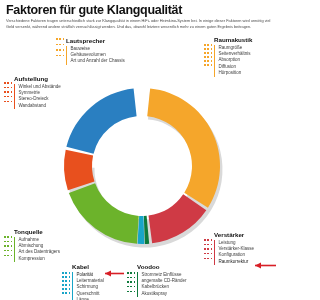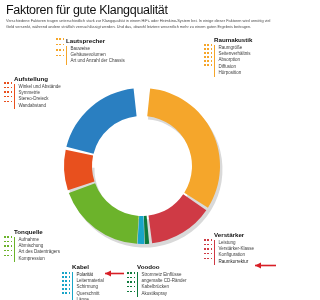--- a/index.html
+++ b/index.html
@@ -5,21 +5,21 @@
   html,body{margin:0;padding:0;}
   body{
     width:280px;height:300px;
     background:#ffffff;
     font-family:"Liberation Sans",sans-serif;
     position:relative;overflow:hidden;
     color:#1a1a1a;
   }
   #title{
     position:absolute;left:6px;top:3px;
-    font-size:12.5px;font-weight:normal;letter-spacing:-0.3px;
+    font-size:12.5px;font-weight:bold;letter-spacing:-0.3px;
     color:#111;
   }
   #intro{
     position:absolute;left:6px;top:18px;width:268px;
     font-size:3.9px;line-height:1.62;color:#4a4a4a;
   }
   
   #donut-wrap{
     position:absolute;left:56px;top:80px;width:172px;height:172px;
   }

